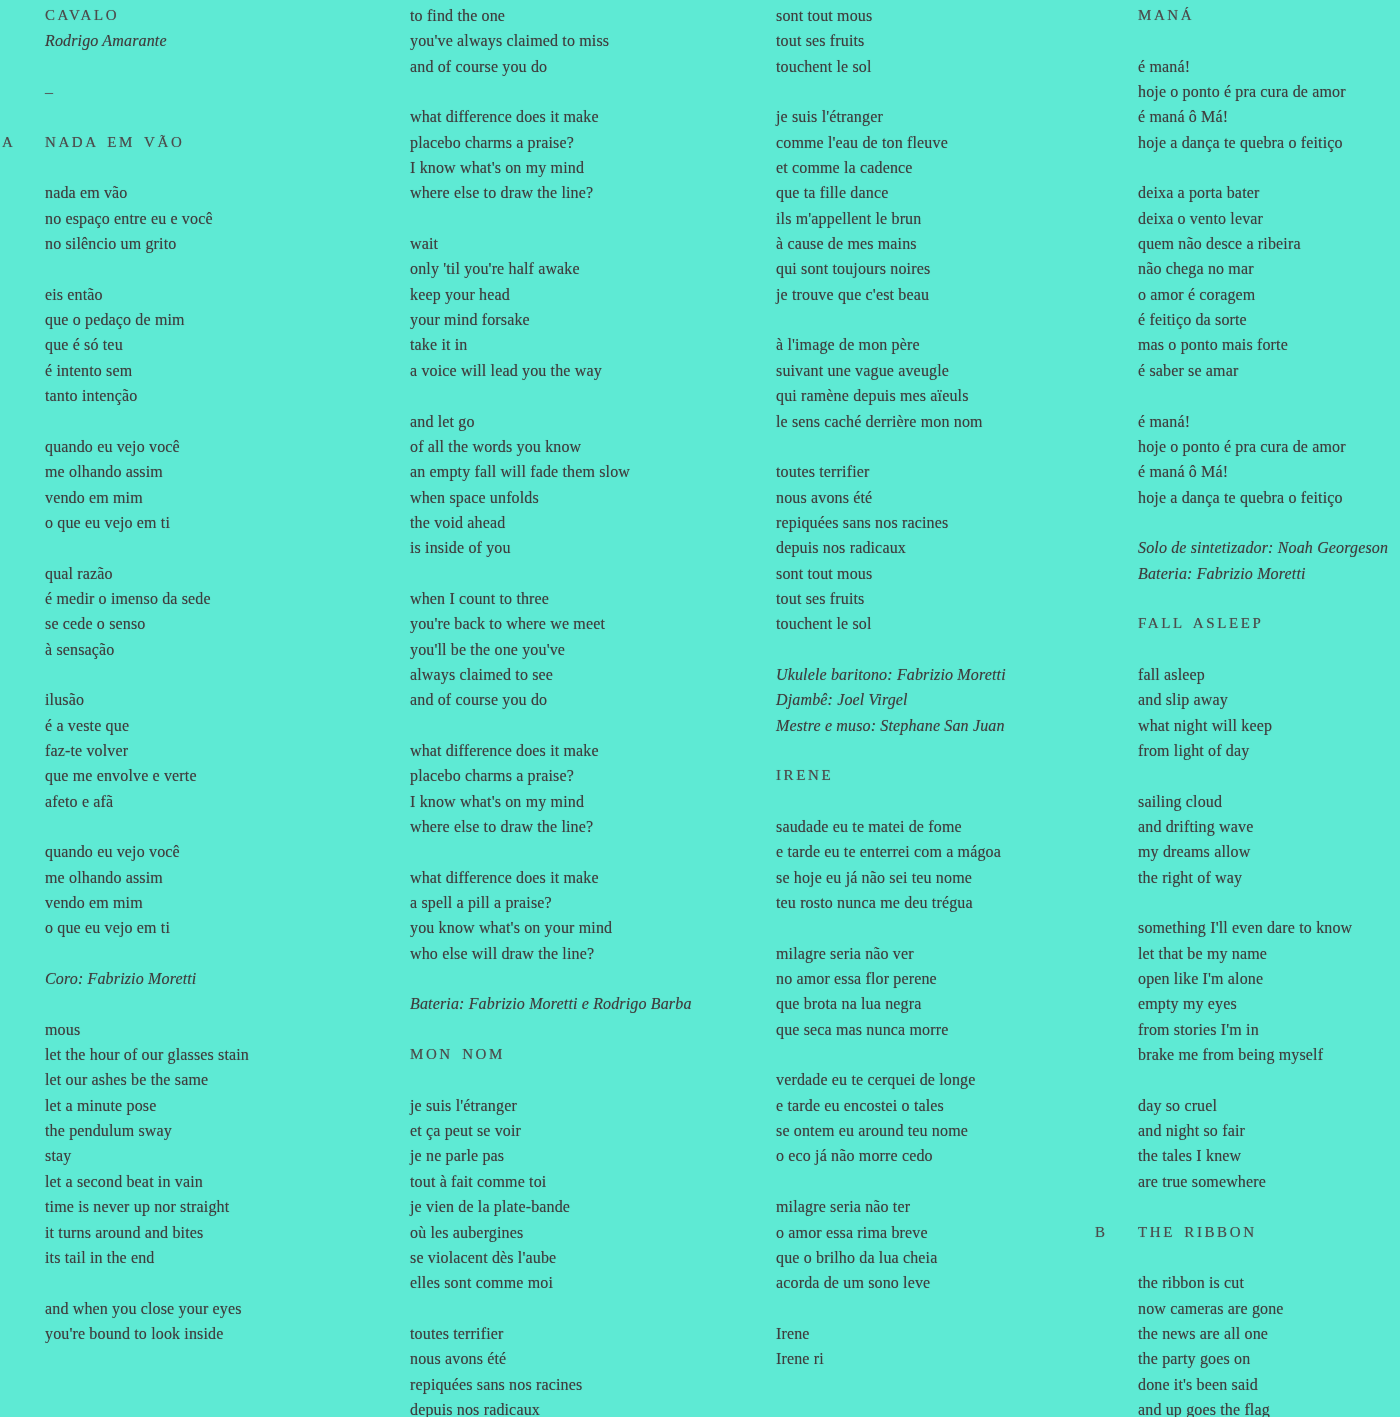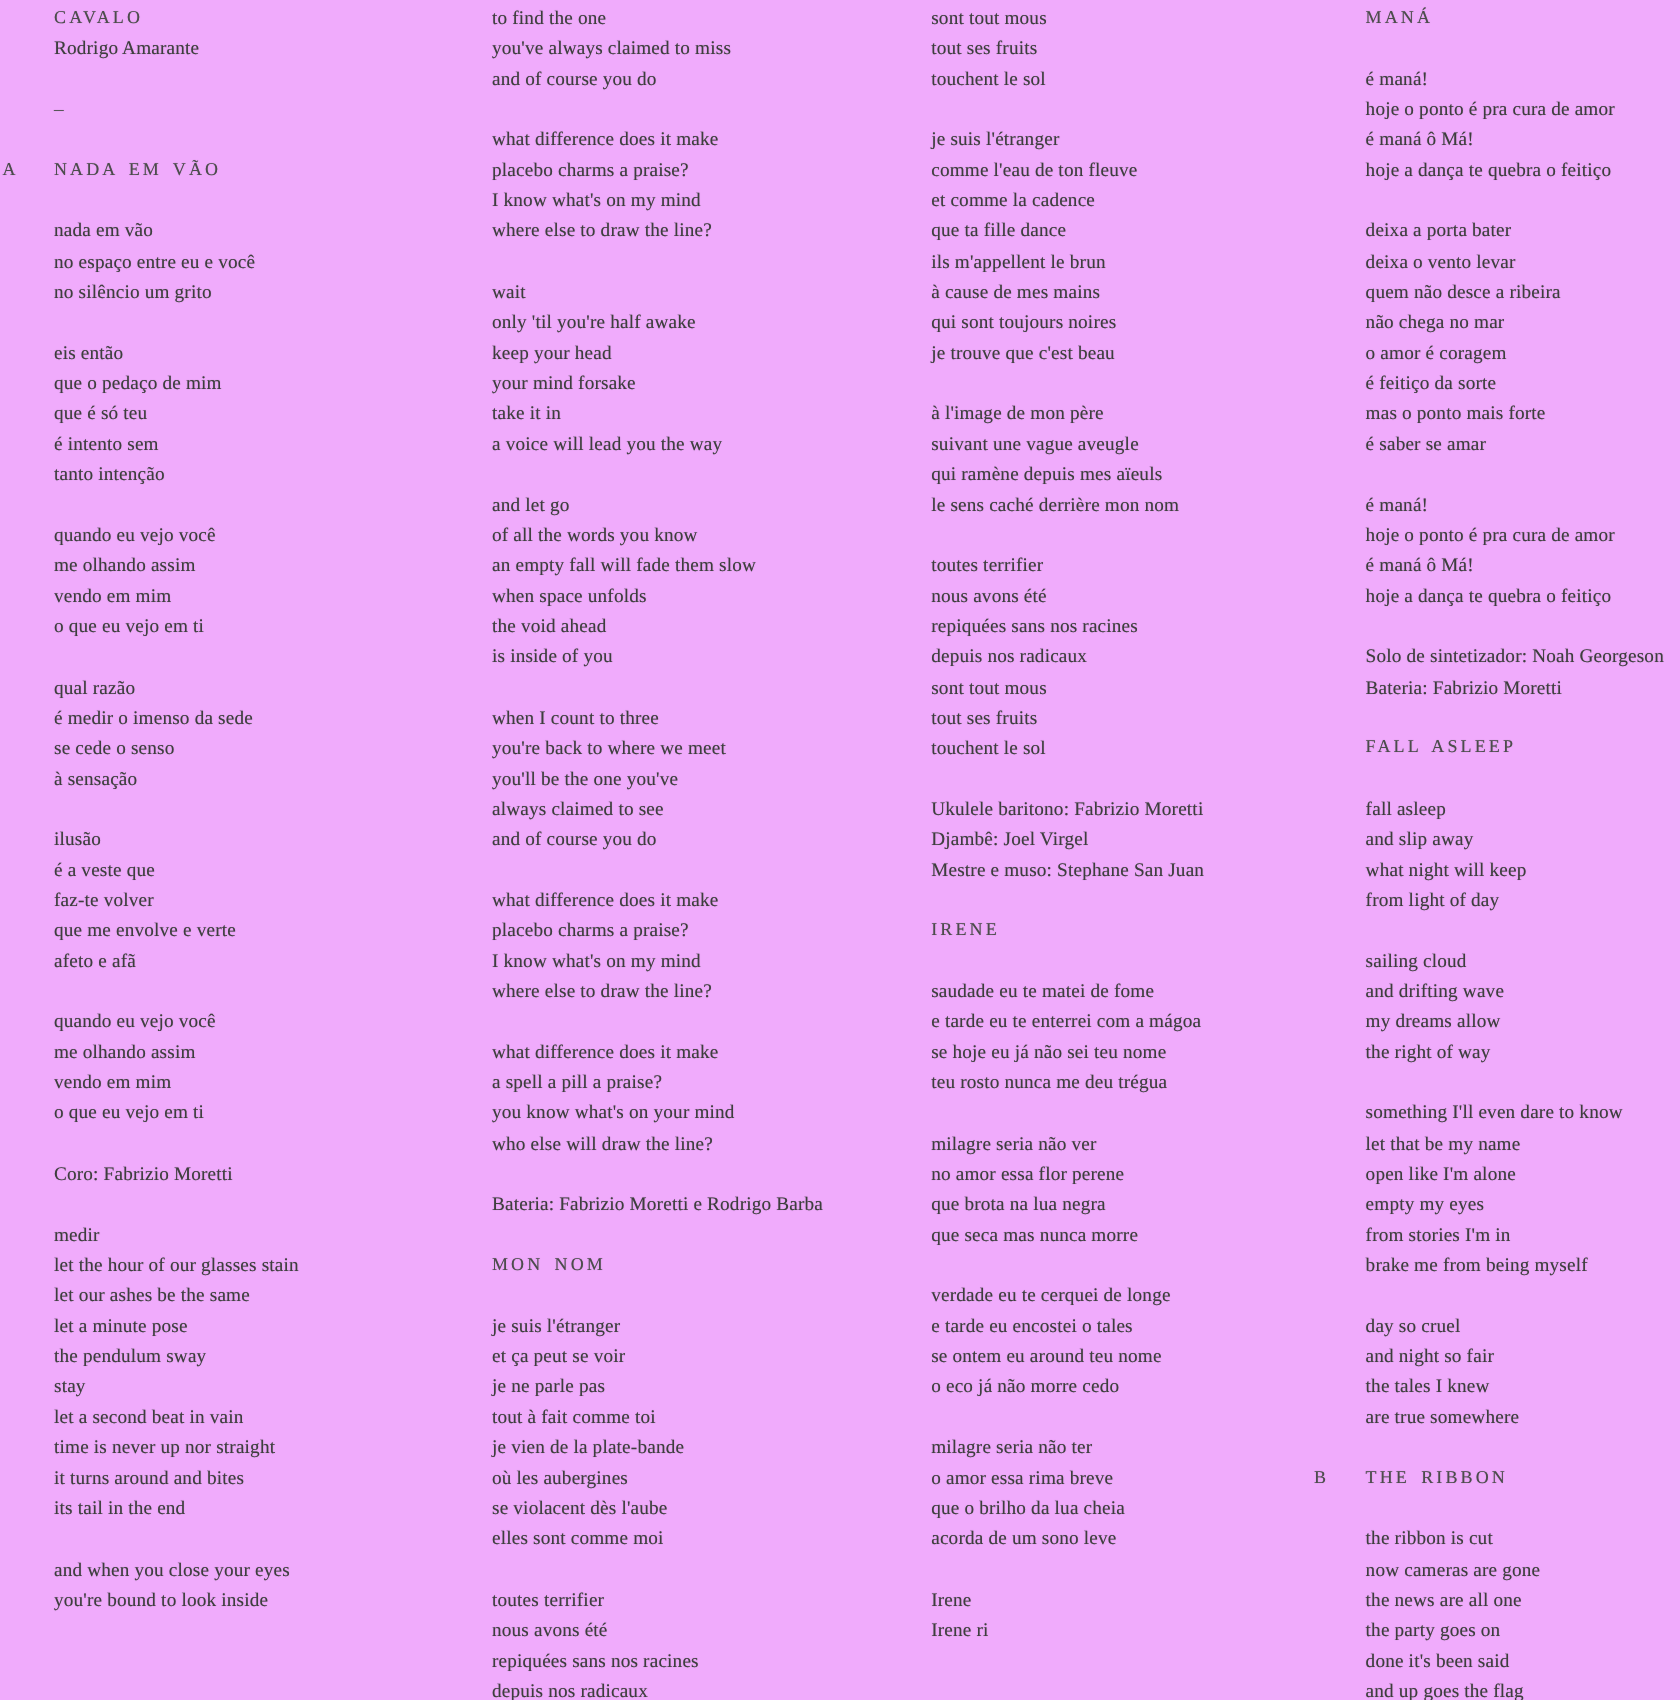--- a/index.html
+++ b/index.html
@@ -11,21 +11,21 @@
     width: 1400px;
     height: 1417px;
     position: relative;
     overflow: hidden;
     font-family: "Liberation Serif", "DejaVu Serif", serif;
     color: #3e3e3e;
   }
   .sheet {
     position: absolute;
     inset: 0;
-    background: #f0abfc;
+    background: #5eead4;
   }
   .col {
     position: absolute;
     top: 3px;
   }
   .col-1 { left: 45px;  width: 350px; }
   .col-2 { left: 410px; width: 350px; }
   .col-3 { left: 776px; width: 350px; }
   .col-4 { left: 1138px; width: 262px; }
 
@@ -39,21 +39,21 @@
     white-space: nowrap;
     text-shadow: 0 0 0.7px rgba(80,80,80,0.55);
   }
   .heading-line {
     font-size: 15px;
     letter-spacing: 2.6px;
     word-spacing: 3px;
     color: #4c4c4c;
     position: relative;
   }
-  .credit-line { }
+  .credit-line { font-style: italic; }
   .dash-line { color: #555; }
   .marker {
     position: absolute;
     left: -43px;
     top: 0;
     letter-spacing: 0;
   }
 </style>
 </head>
 <body>
@@ -104,21 +104,21 @@
       <div class="block">
         <div class="line">quando eu vejo você</div>
         <div class="line">me olhando assim</div>
         <div class="line">vendo em mim</div>
         <div class="line">o que eu vejo em ti</div>
       </div>
       <div class="block">
         <div class="line credit-line">Coro: Fabrizio Moretti</div>
       </div>
       <div class="block">
-        <div class="line">medir</div>
+        <div class="line">mous</div>
         <div class="line">let the hour of our glasses stain</div>
         <div class="line">let our ashes be the same</div>
         <div class="line">let a minute pose</div>
         <div class="line">the pendulum sway</div>
         <div class="line">stay</div>
         <div class="line">let a second beat in vain</div>
         <div class="line">time is never up nor straight</div>
         <div class="line">it turns around and bites</div>
         <div class="line">its tail in the end</div>
       </div>

